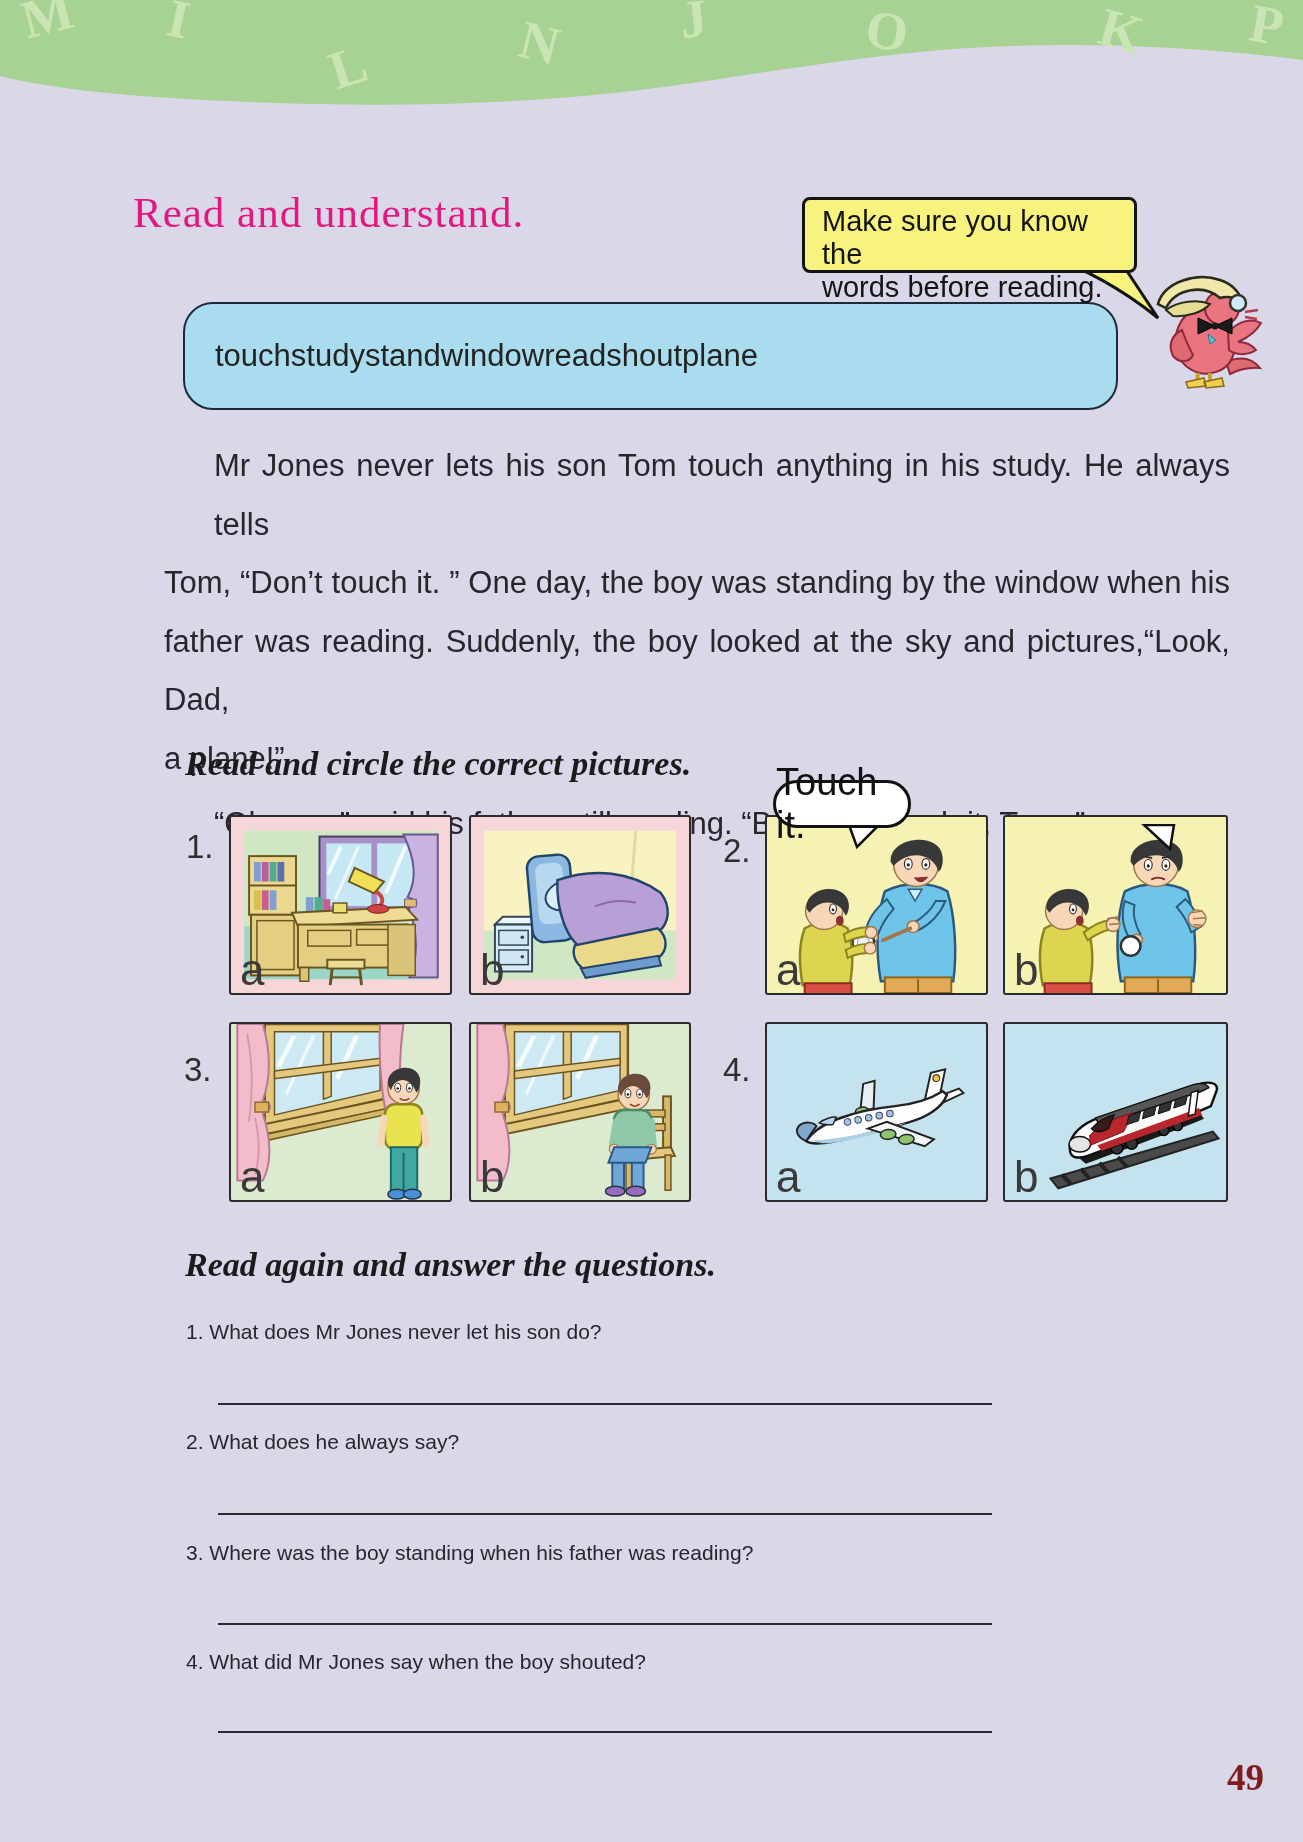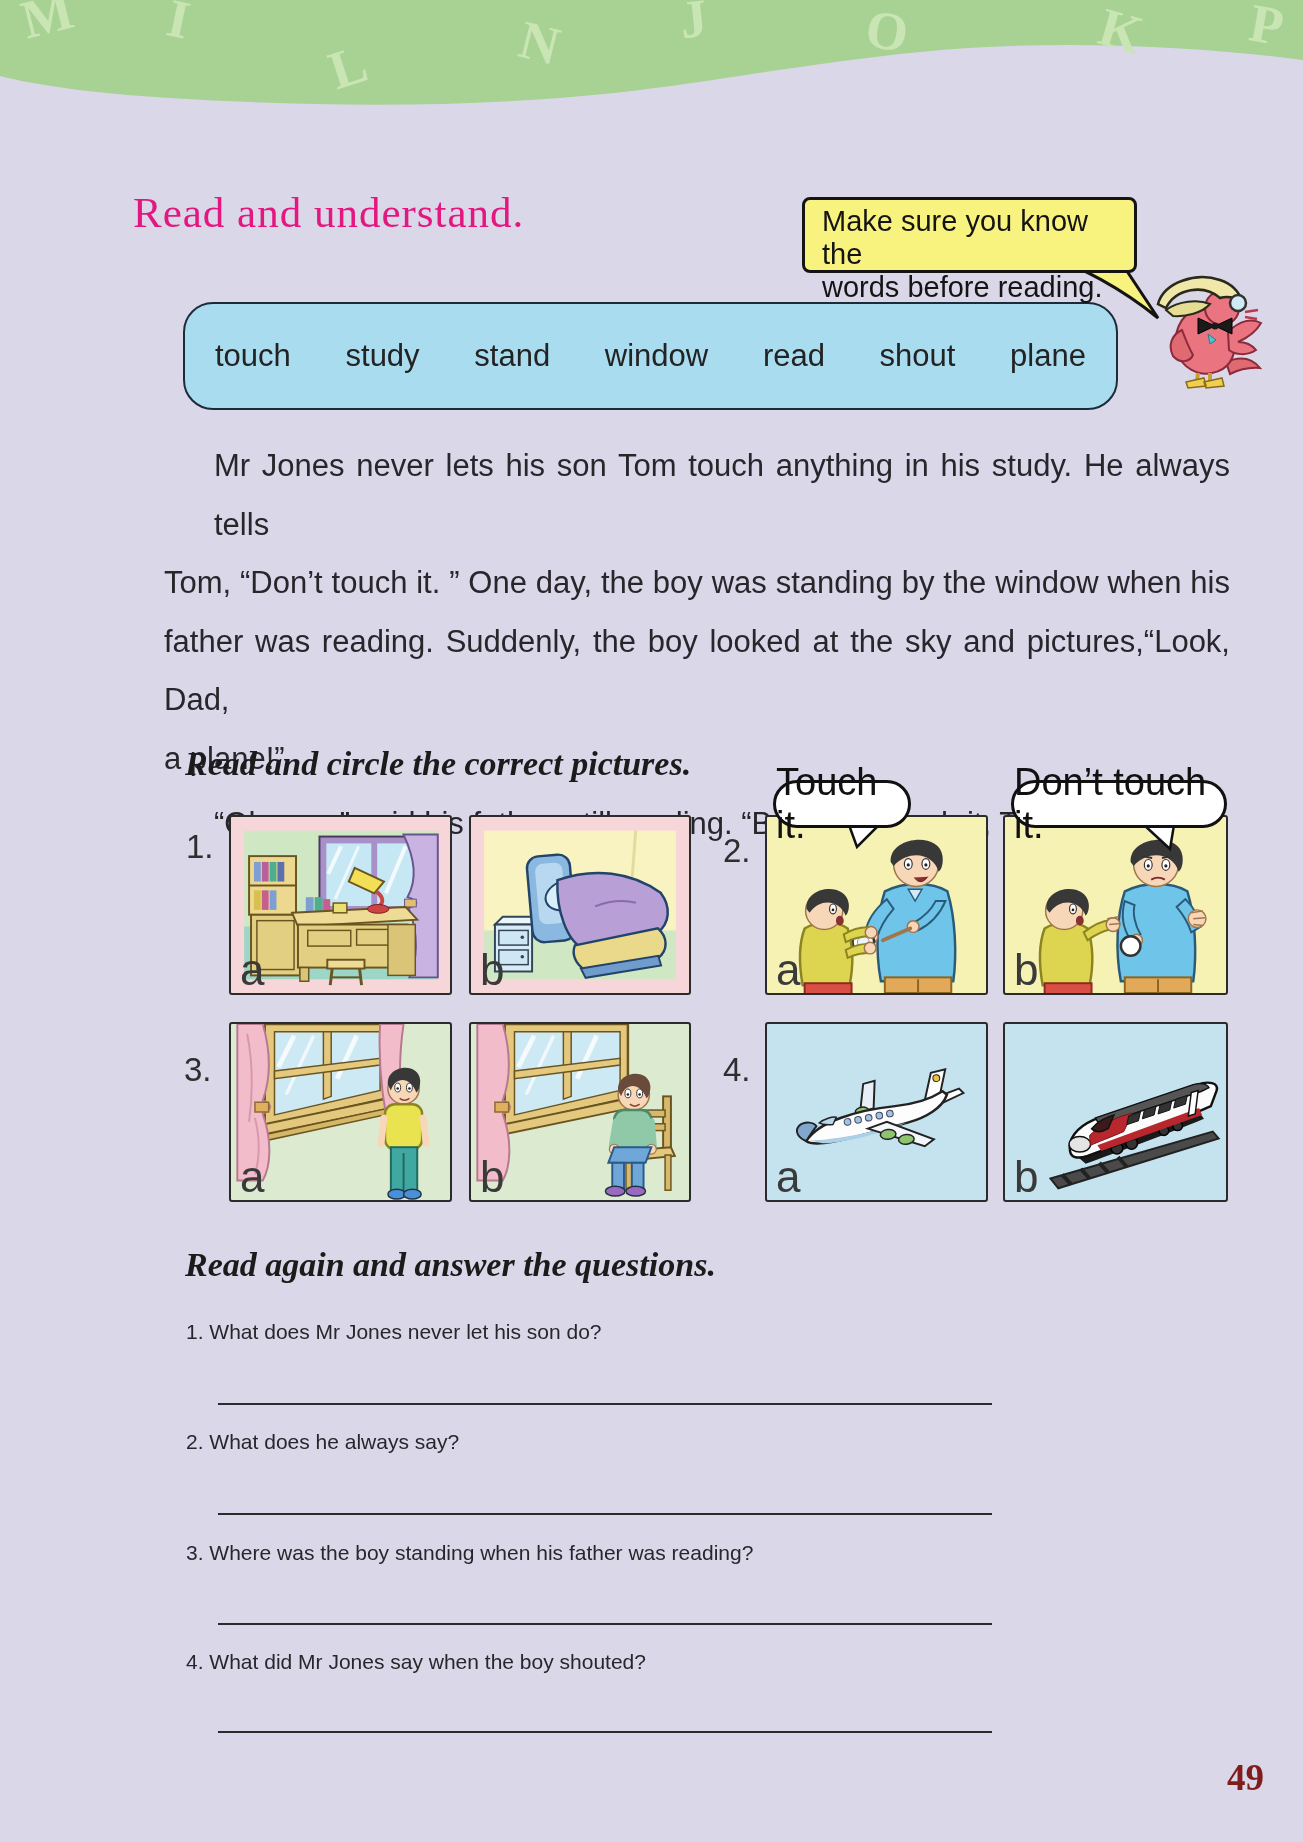--- a/index.html
+++ b/index.html
@@ -1,21 +1,21 @@
 <!DOCTYPE html>
 <html><head>
 <meta charset="utf-8">
 <style>
   html,body{margin:0;padding:0}
   .page{position:relative;width:1303px;height:1842px;background:#dad7e9;font-family:"Liberation Sans",sans-serif;overflow:hidden}
   .abs{position:absolute}
   .band-letter{position:absolute;font-family:"Liberation Serif",serif;font-weight:bold;font-size:54px;color:#c9e5b4;user-select:none}
   .title{position:absolute;left:133px;top:188px;font-family:"Liberation Serif",serif;font-size:43px;color:#e3177f;letter-spacing:1px}
   .tip{position:absolute;left:802px;top:197px;width:335px;height:76px;background:#f8f37e;border:3px solid #141414;border-radius:8px;font-size:29px;line-height:33px;color:#141414;padding:5px 0 0 17px;box-sizing:border-box;z-index:2}
-  .wordbox{position:absolute;left:183px;top:302px;width:935px;height:108px;box-sizing:border-box;background:#a9dcee;border:2px solid #1c2b3a;border-radius:30px;display:flex;align-items:center;justify-content:space-between;padding:0 30px;font-size:31px;color:#232323}
+  .wordbox{position:absolute;left:183px;top:302px;width:935px;height:108px;box-sizing:border-box;background:#a9dcee;border:2px solid #1c2b3a;border-radius:30px;display:flex;align-items:center;justify-content:flex-start;padding:0 30px;font-size:31px;color:#232323}
   .passage{position:absolute;left:164px;top:437px;width:1066px;font-size:31px;color:#29262b;line-height:58.6px}
   .pline{white-space:nowrap}
   .pline.j{white-space:normal;text-align:justify;text-align-last:justify}
   .indent{padding-left:50px;box-sizing:border-box}
   .heading-italic{position:absolute;font-family:Liberation Serif, serif;font-style:italic;font-weight:bold;font-size:34px;color:#1b1b1b}
   .qnum{position:absolute;font-size:33px;color:#2e2e2e}
   .frame{position:absolute;border:2.5px solid #2b2b2b;border-radius:3px;box-sizing:border-box}
   .frame svg{position:absolute;left:0;top:0;width:100%;height:100%}
   .opt-label{position:absolute;left:9px;bottom:1px;font-size:44px;color:#3a3a3a;line-height:1;z-index:4}
   .sbubble{position:absolute;height:48px;background:#fff;border:3px solid #111;border-radius:24px;display:flex;align-items:center;justify-content:center;font-size:38px;color:#111;z-index:3;box-sizing:border-box}
@@ -92,21 +92,20 @@
 
   <div class="qnum" style="left:186px;top:828px">1.</div>
   <div class="qnum" style="left:723px;top:832px">2.</div>
   <div class="qnum" style="left:184px;top:1051px">3.</div>
   <div class="qnum" style="left:723px;top:1051px">4.</div>
 
   <div class="sbubble" style="left:773px;top:780px;width:138px">Touch it.</div>
   <svg class="tail" style="left:845px;top:824px" width="40" height="26" viewBox="0 0 40 26">
     <path d="M4,1 L34,1 L12,23 Z" fill="#fff" stroke="#111" stroke-width="2.5"></path>
   </svg>
-  <div class="sbubble" style="left:1011px;top:780px;width:216px">Don’t touch it.</div>
   <svg class="tail" style="left:1138px;top:824px" width="44" height="28" viewBox="0 0 44 28">
     <path d="M6,1 L36,1 L32,25 Z" fill="#fff" stroke="#111" stroke-width="2.5"></path>
   </svg>
 
   <div class="frame" style="left:229px;top:815px;width:223px;height:180px;background:#f7d6da">
     <svg viewBox="0 0 223 180">
       <rect x="13" y="14" width="198" height="106" fill="#cfe8c3"></rect>
       <rect x="13" y="112" width="198" height="54" fill="#9bd6c6"></rect>
       <rect x="90" y="20" width="112" height="80" fill="#a891c9" stroke="#4a3a5e" stroke-width="2"></rect>
       <rect x="97" y="27" width="46" height="64" fill="#c6e8f5"></rect>

